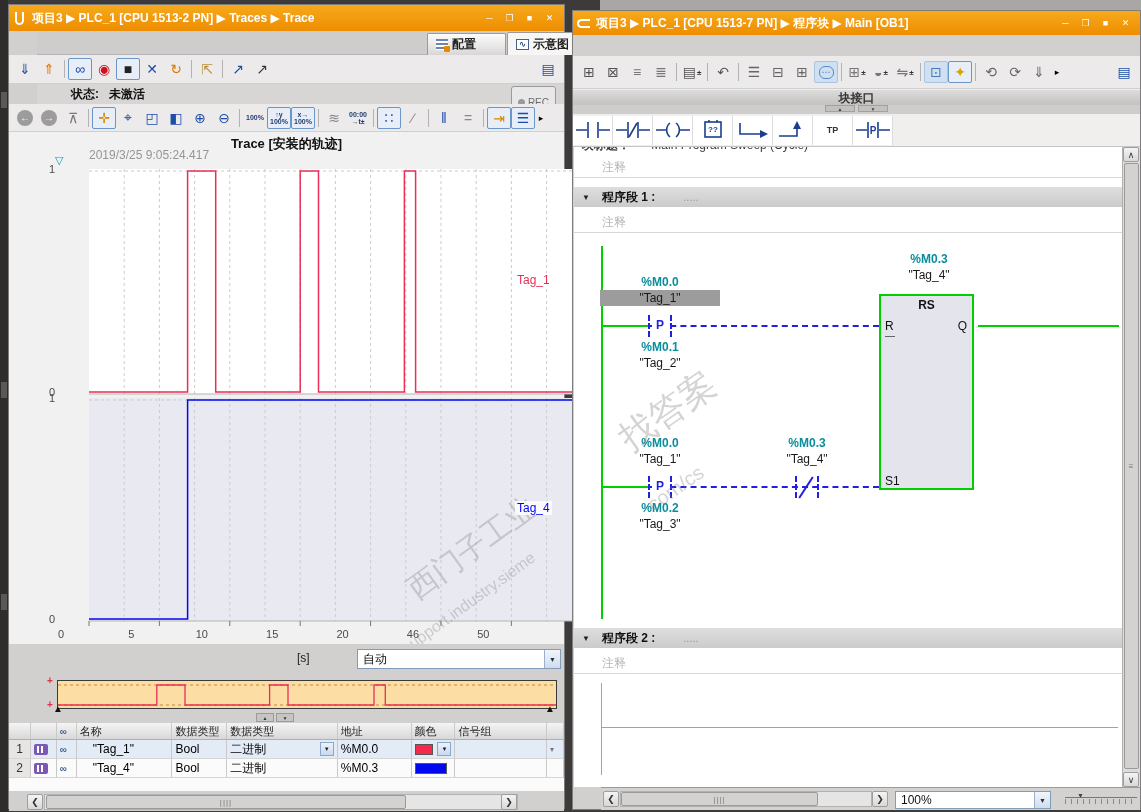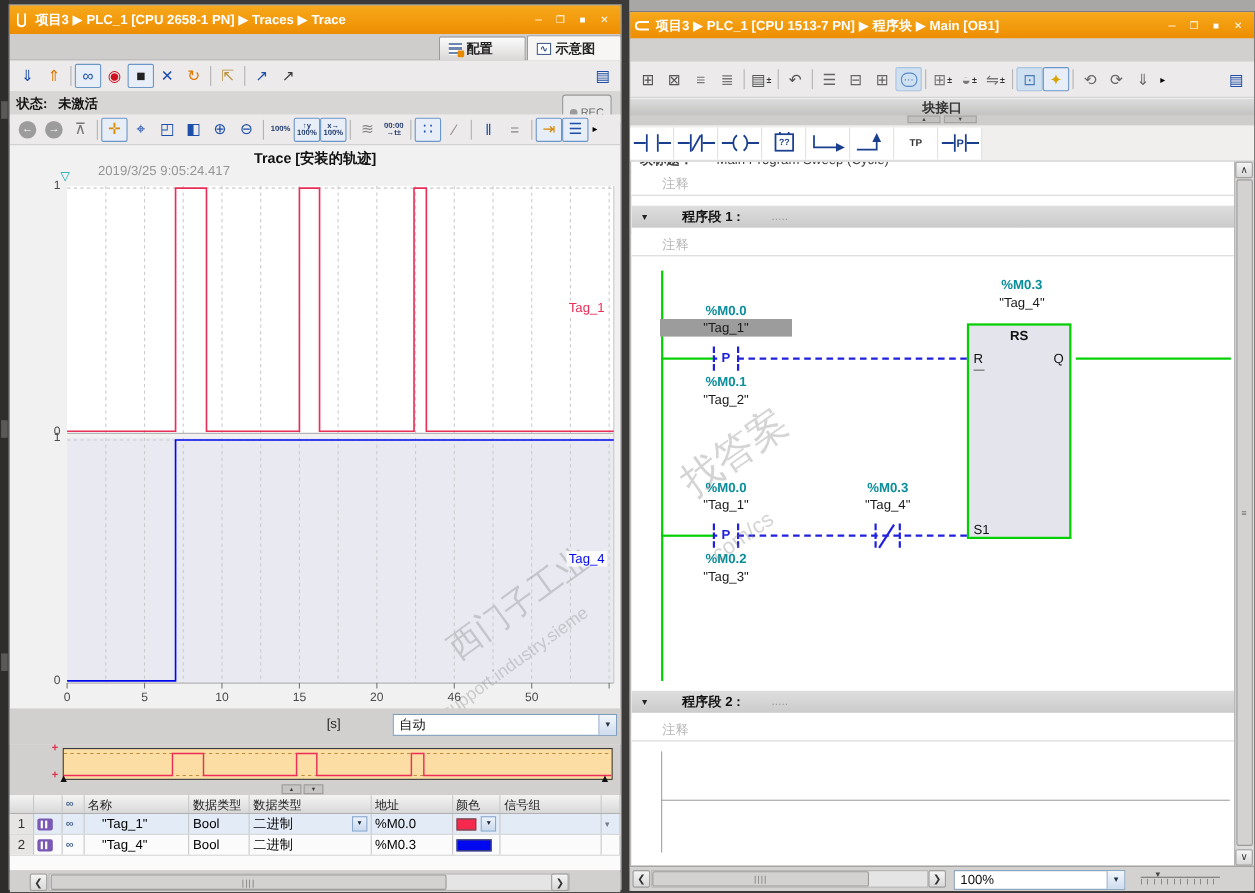--- a/index.html
+++ b/index.html
@@ -1,18 +1,18 @@
 <!DOCTYPE html>
 <html><head>
 <meta charset="utf-8">
 <style>
   html,body{margin:0;padding:0;background:#2b2a29;}
   *{box-sizing:border-box;font-family:"Liberation Sans","DejaVu Sans",sans-serif;}
   #screen{position:relative;width:1141px;height:812px;background:#3c3b3a;overflow:hidden;}
-  .abs{position:absolute;}
+  .abs{position:absolute;margin-left:28px;}
   .win{position:absolute;background:#d2d0cf;border:1px solid #7e7c7c;}
   .titlebar{position:absolute;left:0;right:0;top:0;background:linear-gradient(#f7a91c,#ee8d00);color:#fff;display:flex;align-items:center;padding:0 6px;font-size:12px;font-weight:bold;}
   .titletext{white-space:nowrap;overflow:hidden;flex:1;margin-left:8px;}
   .winbtn{width:17px;height:14px;display:flex;align-items:center;justify-content:center;font-size:9px;color:#fff;margin-left:3px;font-weight:bold;}
   .clip-ico{width:9px;height:13px;border:2px solid #fff;border-top:none;border-radius:0 0 5px 5px;}
   .toolbar{position:absolute;left:0;right:0;display:flex;align-items:center;padding:0 4px;background:#eceaea;border-bottom:1px solid #cfcfcf;}
   .tbtn{min-width:24px;height:22px;display:flex;align-items:center;justify-content:center;font-size:14px;position:relative;border:1px solid transparent;}
   .tbtn.act{border:1px solid #6b96c8;background:#e7eef8;border-radius:2px;}
   .tbtn.actbg{background:#cfe0f1;border:1px solid #a8c4e0;border-radius:2px;}
   .tbtn.circ .gly{background:#9c9c9c;color:#fff;width:16px;height:16px;border-radius:50%;font-size:10px;display:flex;align-items:center;justify-content:center;}
@@ -73,21 +73,21 @@
   .splitbtn{width:30px;height:7px;background:#c2c1c0;border:1px solid #a2a1a0;font-size:5px;display:flex;align-items:center;justify-content:center;color:#444;}
   #fav-bar{position:absolute;left:0;right:0;height:33px;background:#f0efee;border-bottom:1px solid #c5c5c5;display:flex;align-items:center;}
   .favbtn{width:40px;height:29px;background:#fff;border-right:1px solid #dcdcdc;display:flex;align-items:center;justify-content:center;}
   #rcontent{position:absolute;left:1px;top:136px;width:548px;height:640px;background:#fff;overflow:hidden;}
   .btitle-clip{position:absolute;left:0;right:0;top:0;height:9px;overflow:hidden;background:#fff;}
   .btitle-row{position:relative;top:-10px;padding-left:8px;font-size:12px;color:#3a3a3a;white-space:nowrap;}
   .btitle-row b{margin-right:18px;}
   .comment{position:absolute;left:0;right:0;height:20px;line-height:18px;padding-left:28px;color:#b8b8b8;font-size:12px;border-bottom:1px solid #d8d8d8;background:#fff;}
   .nethdr{position:absolute;left:0;right:0;height:20px;background:linear-gradient(#dedede,#cbcbcb);display:flex;align-items:center;font-size:12px;}
   .nethdr .tri{font-size:8px;color:#222;margin-left:8px;}
-  .nethdr .nlab{font-weight:bold;color:#111;margin-left:30px;}
+  .nethdr .nlab{font-weight:bold;color:#111;margin-left:12px;}
   .nethdr .ndots{color:#9a9a9a;margin-left:28px;font-size:11px;}
   .gl{position:absolute;background:#00cf00;}
   .dl{position:absolute;height:0;border-top:2px dashed #2121dd;}
   .dbar{position:absolute;width:0;height:22px;border-left:2px dashed #2121dd;}
   .pletter{position:absolute;width:16px;text-align:center;font-size:12px;font-weight:bold;color:#2121dd;background:#fff;line-height:14px;}
   .slash{position:absolute;width:2px;height:25px;background:#2121dd;transform:rotate(33deg);}
   .operand{position:absolute;width:120px;text-align:center;}
   .addr{color:#0a8e9c;font-weight:bold;font-size:12px;line-height:15px;}
   .tagn{color:#1a1a1a;font-size:12px;line-height:16px;}
   .tagn.hl{background:#9c9c9c;}
@@ -112,21 +112,21 @@
     <span class="lstick" style="top:92px;"></span>
     <span class="lstick" style="top:382px;"></span>
     <span class="lstick" style="top:594px;"></span>
   </div>
 
   <div class="abs" style="left:572px;top:0;width:569px;height:10px;background:#a9a7a5;"></div>
 
   <div class="win" id="win-left" style="left:8px;top:4px;width:557px;height:805px;">
     <div class="titlebar" style="height:26px;">
       <span class="clip-ico"></span>
-      <span class="titletext">项目3 ▶ PLC_1 [CPU 2658-1 PN] ▶ Traces ▶ Trace</span>
+      <span class="titletext">项目3 ▶ PLC_1 [CPU 1513-2 PN] ▶ Traces ▶ Trace</span>
       <span class="winbtn">─</span>
       <span class="winbtn">❐</span>
       <span class="winbtn">■</span>
       <span class="winbtn">✕</span>
     </div>
 
     <div class="abs" style="left:0;right:0;top:26px;height:24px;background:#cfcdcc;border-bottom:1px solid #b5b5b5;">
       <div class="tab" style="left:390px;top:2px;width:79px;">
         <span class="cfg-ico"></span>
         <span>配置</span>

